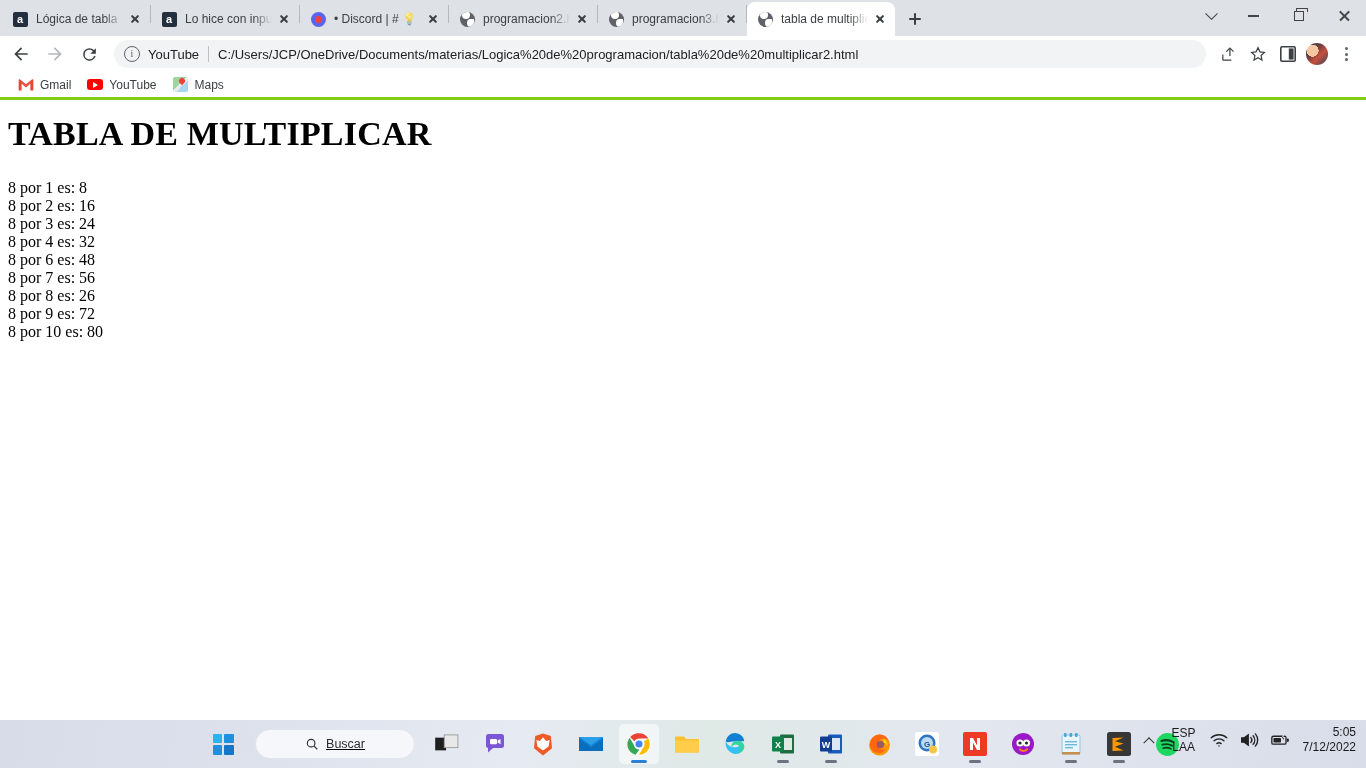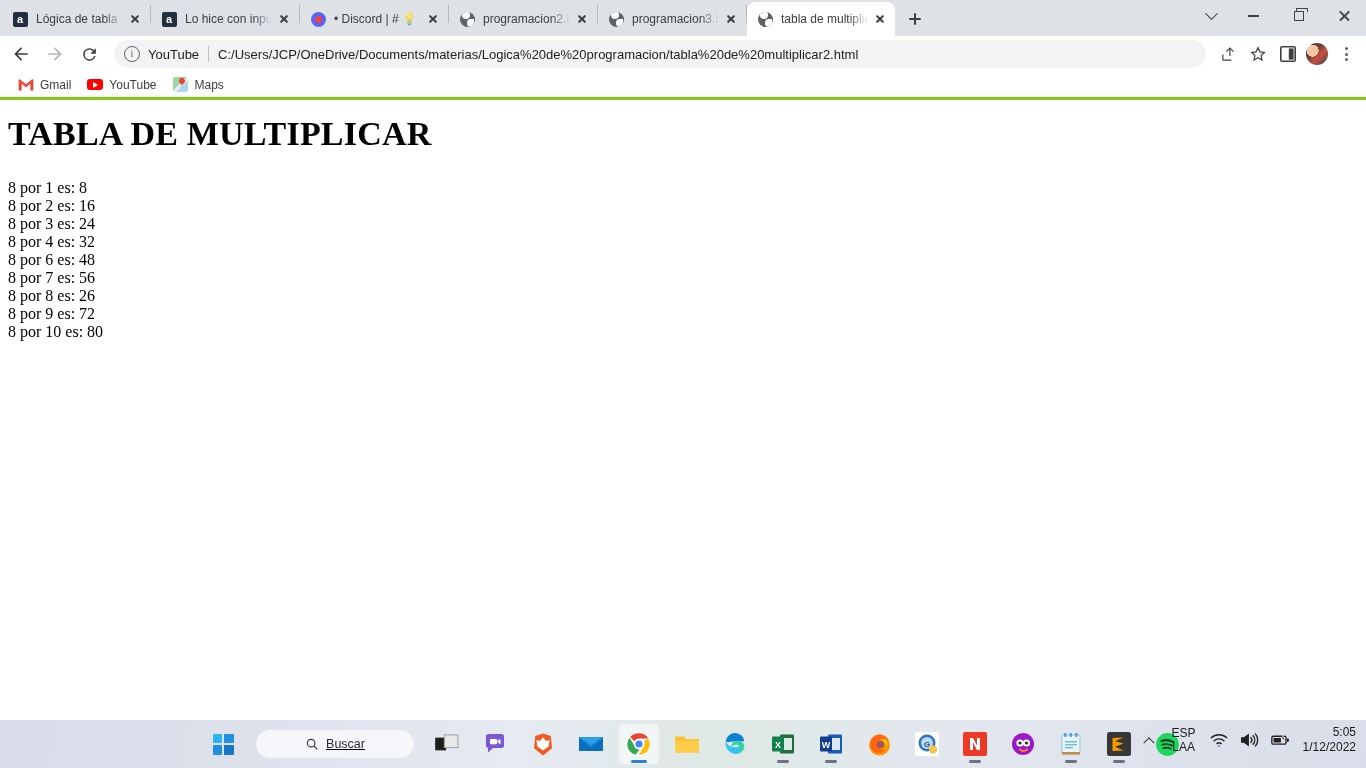--- a/index.html
+++ b/index.html
@@ -569,16 +569,16 @@
       <svg width="20" height="14" viewBox="0 0 24 14">
         <rect x="1" y="2.5" width="17" height="9.5" rx="1.8" fill="none" stroke="#222" stroke-width="1.6"></rect>
         <rect x="3" y="4.5" width="9" height="5.5" rx="0.8" fill="#222"></rect>
         <rect x="19" y="5.3" width="2.4" height="4" rx="1" fill="#222"></rect>
         <path d="M15 0.5 12.2 5.4h2.3L12.8 9.8 17 4.2h-2.3z" fill="#222" stroke="#fff" stroke-width="0.7"></path>
       </svg>
     </div>
 
     <div class="clock">
       <span>5:05</span>
-      <span>1/12/2022</span>
+      <span>7/12/2022</span>
     </div>
   </div>
 </div>
 
 </body></html>

